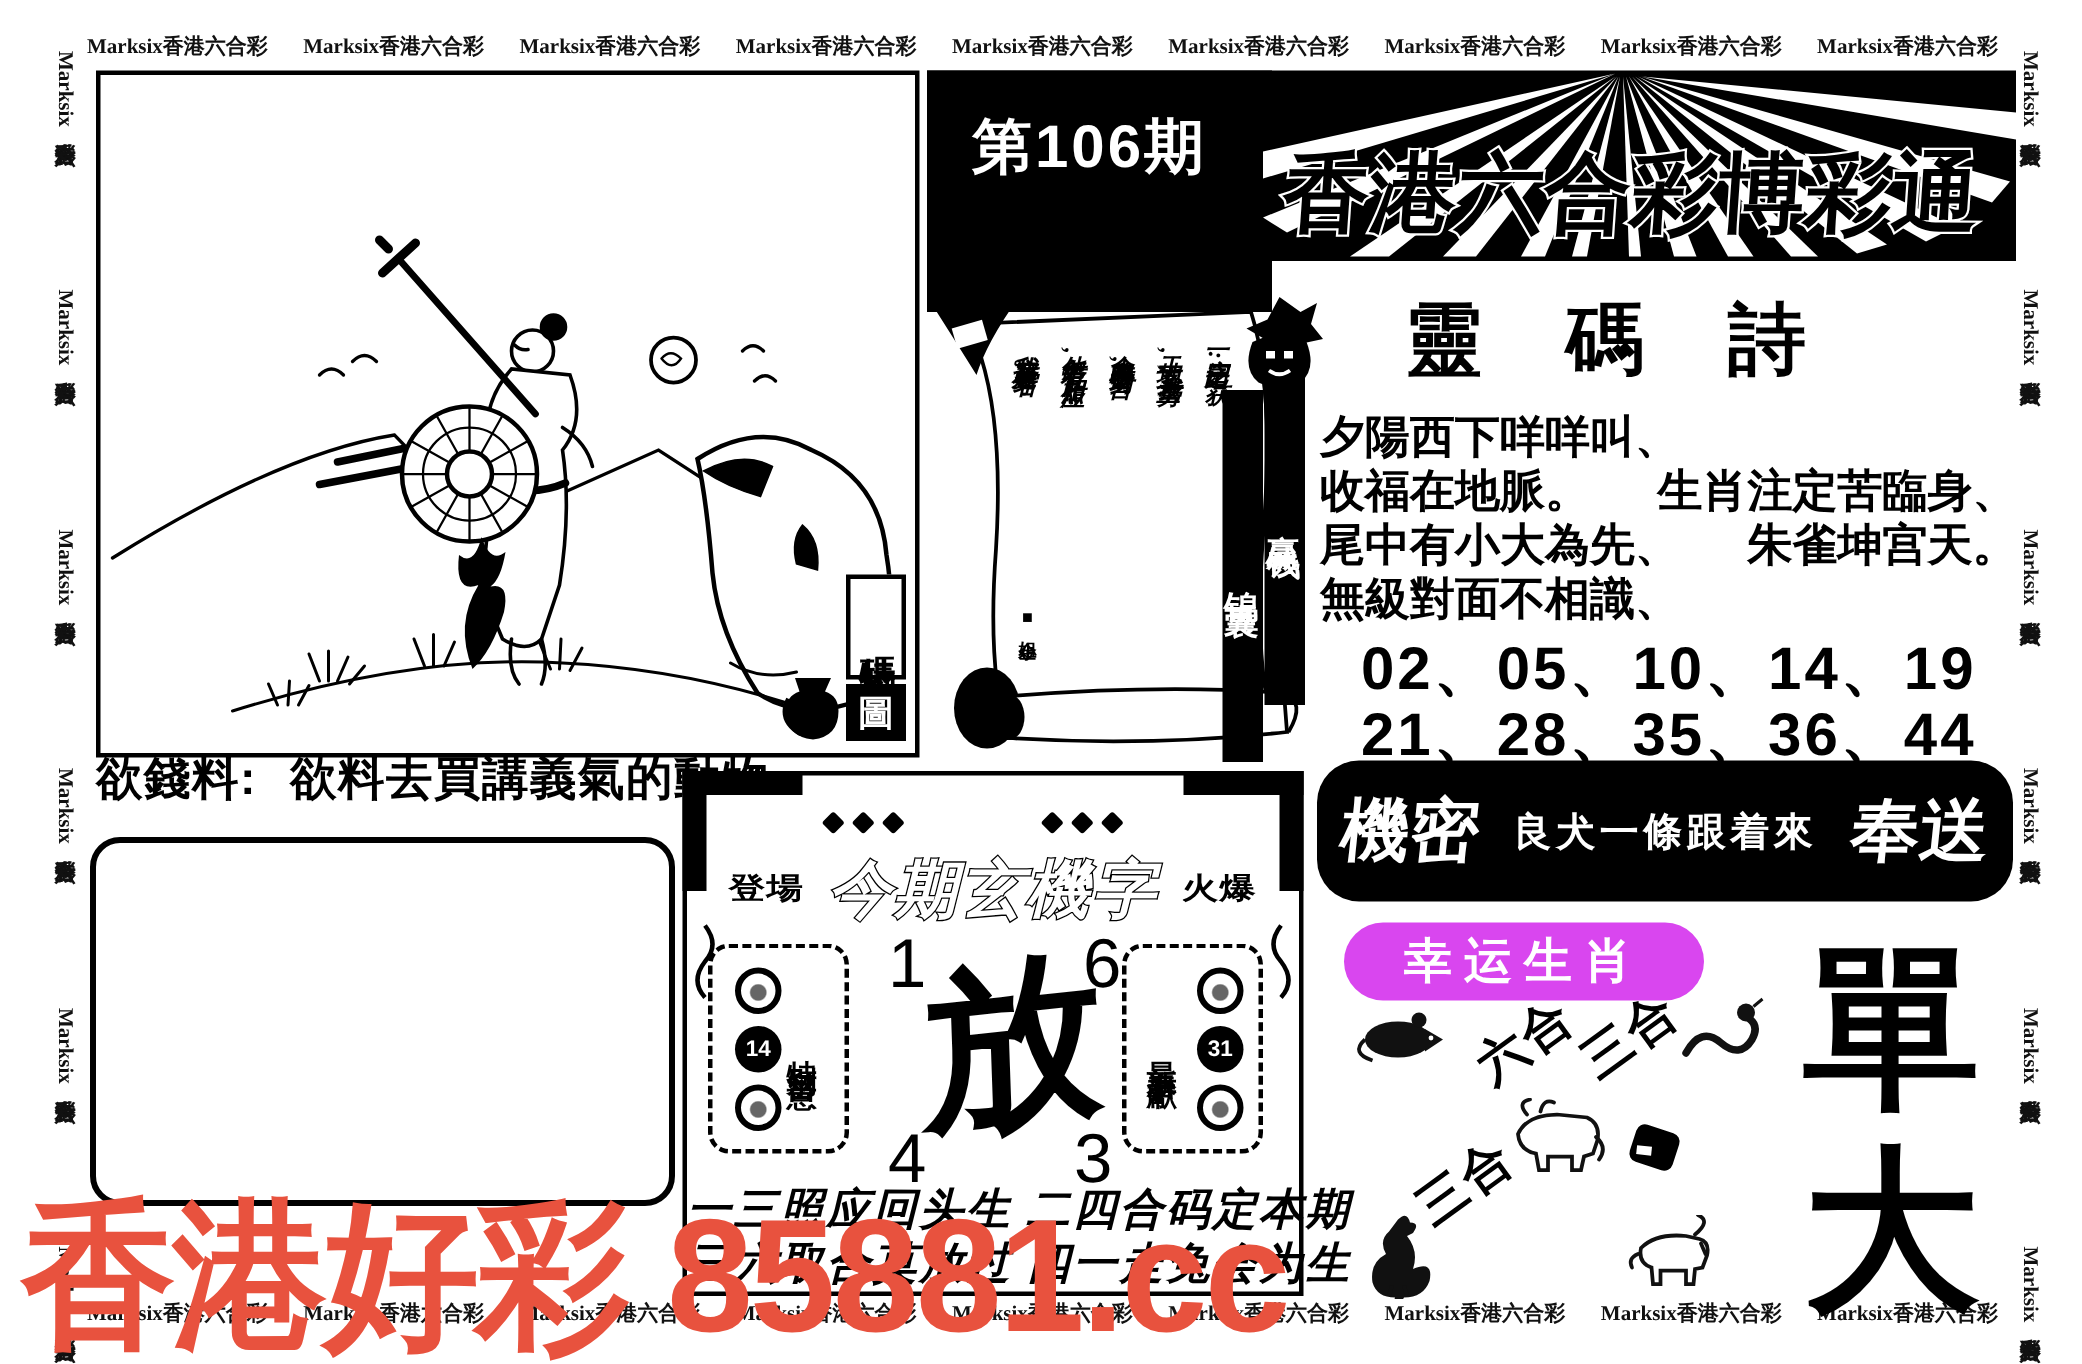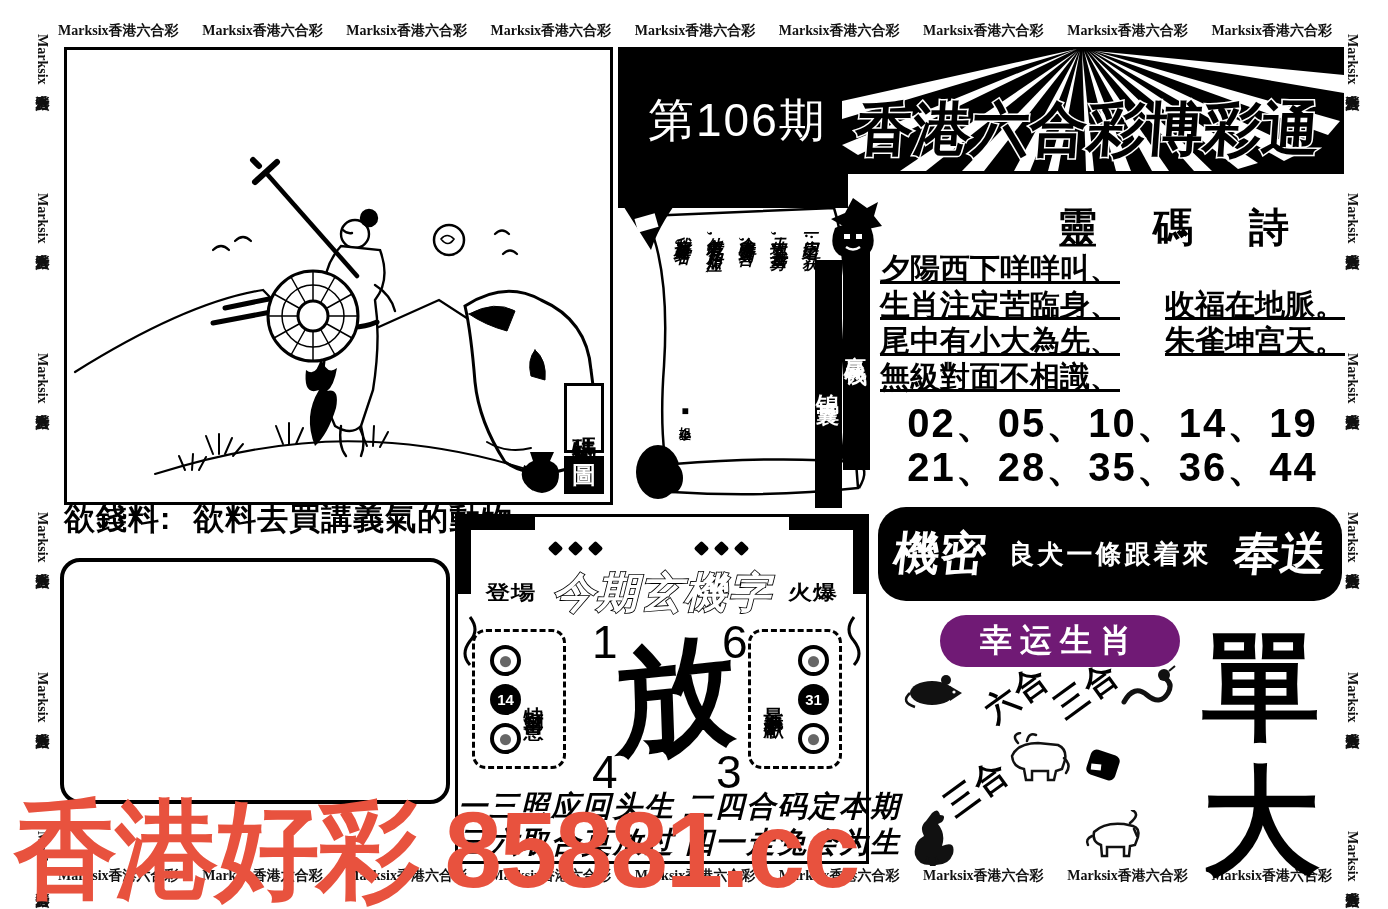--- a/index.html
+++ b/index.html
@@ -21,52 +21,52 @@
   .stamp-wrap { position:absolute; right:6px; bottom:8px; width:40px; }
   .stamp-a { width:40px; height:70px; border:3px solid #000; background:#fff; writing-mode:vertical-rl;
              font-size:24px; font-weight:900; display:flex; align-items:center; justify-content:center; }
   .stamp-b { width:40px; height:38px; border:3px solid #000; background:#000; color:#fff; margin-top:3px;
              font-size:24px; font-weight:900; display:flex; align-items:center; justify-content:center; }
   .pot-icon { position:absolute; right:50px; bottom:6px; }
 
   
   .banner-main { position:absolute; left:618px; top:47px; width:726px; height:127px; background:#000; }
   .banner-ext  { position:absolute; left:618px; top:47px; width:230px; height:161px; background:#000; }
-  .issue { position:absolute; left:648px; top:70px; color:#fff; font-size:46px; font-weight:400; z-index:3; letter-spacing:2px;margin-top:20px; }
+  .issue { position:absolute; left:648px; top:70px; color:#fff; font-size:40px; font-weight:700; z-index:3; letter-spacing:2px; }
   .title-svg { position:absolute; left:842px; top:49px; z-index:2; }
 
   
   .scroll-wrap { position:absolute; left:616px; top:196px; width:260px; height:316px; }
   .scroll-text { position:absolute; left:52px; top:28px; width:158px; height:232px; writing-mode:vertical-rl;
                  font-family:"Liberation Serif", serif; font-style:italic; font-weight:700; font-size:16px;
                  line-height:2.0; letter-spacing:2px; }
   .scroll-sign { position:absolute; left:60px; top:208px; writing-mode:vertical-rl; font-size:12px; font-weight:900; }
   .moneybag { position:absolute; left:822px; top:194px; z-index:4; }
   .vbar { position:absolute; background:#000; color:#fff; writing-mode:vertical-rl; display:flex;
           align-items:center; justify-content:center; font-weight:700; font-size:23px; letter-spacing:8px; z-index:3; }
   .vbar.win   { left:843px; top:222px; width:27px; height:248px; }
   .vbar.pouch { left:815px; top:260px; width:27px; height:248px; }
 
   
   .poem { position:absolute; left:880px; top:206px; width:465px; }
-  .poem-title { text-align:right; font-family:"Liberation Serif", serif; font-weight:900; font-size:40px;
+  .poem-title { text-align:left; font-family:"Liberation Serif", serif; font-weight:900; font-size:52px;
                 letter-spacing:56px; padding-left:56px; line-height:44px; }
-  .poem-lines { margin-top:1px; font-family:"Liberation Serif", serif; font-weight:900; font-size:30px; line-height:36px;text-decoration:underline; }
+  .poem-lines { margin-top:24px; font-family:"Liberation Serif", serif; font-weight:900; font-size:30px; line-height:36px; }
   .poem-line { display:flex; justify-content:space-between; }
   .poem-nums { margin-top:6px; text-align:center; font-weight:800; font-size:40px; line-height:44px; letter-spacing:2px; }
 
   
   .secret { position:absolute; left:878px; top:507px; width:464px; height:94px; background:#000; border-radius:28px;
             color:#fff; display:flex; align-items:center; z-index:2; }
   .secret-big { font-family:"Liberation Serif", serif; font-weight:900; font-size:46px; transform:skewX(-6deg); }
   .secret-big.l { padding-left:16px; } .secret-big.r { padding-right:16px; }
   .secret-mid { flex:1; text-align:center; font-size:26px; font-weight:700; line-height:31px; letter-spacing:3px; }
 
   
-  .lucky-pill { position:absolute; left:940px; top:615px; width:240px; height:52px; background:#701a75; border-radius:26px;
+  .lucky-pill { position:absolute; left:896px; top:615px; width:240px; height:52px; background:#d946ef; border-radius:26px;
                 color:#fff; display:flex; align-items:center; justify-content:center; font-size:32px; font-weight:900; letter-spacing:8px; }
   .z-label { position:absolute; font-size:33px; font-weight:900; transform:rotate(-36deg); letter-spacing:2px; }
   .z-icon { position:absolute; }
   .mini-stamp { position:absolute; left:1088px; top:752px; width:30px; height:26px; background:#000;
                 border-radius:6px; transform:rotate(18deg); }
   .mini-stamp:after { content:""; position:absolute; left:4px; top:14px; width:10px; height:6px; background:#fff; transform:rotate(-12deg); }
   .bigchar { position:absolute; left:1202px; width:116px; text-align:center; font-weight:900; font-size:118px; line-height:112px; }
   .bigchar.dan { top:630px; } .bigchar.da { top:765px; }
 
   
@@ -262,22 +262,22 @@
   <div class="vbar win">赢钱</div>
   <div class="vbar pouch">锦囊</div>
 
   <div class="poem">
     <div class="poem-title">靈碼詩</div>
     <div class="poem-lines">
       <div class="poem-line">
         <span>夕陽西下咩咩叫、</span>
       </div>
       <div class="poem-line">
+        <span>收福在地脈。</span>
         <span>生肖注定苦臨身、</span>
-        <span>收福在地脈。</span>
       </div>
       <div class="poem-line">
         <span>尾中有小大為先、</span>
         <span>朱雀坤宫天。</span>
       </div>
       <div class="poem-line">
         <span>無級對面不相識、</span>
       </div>
     </div>
     <div class="poem-nums">

